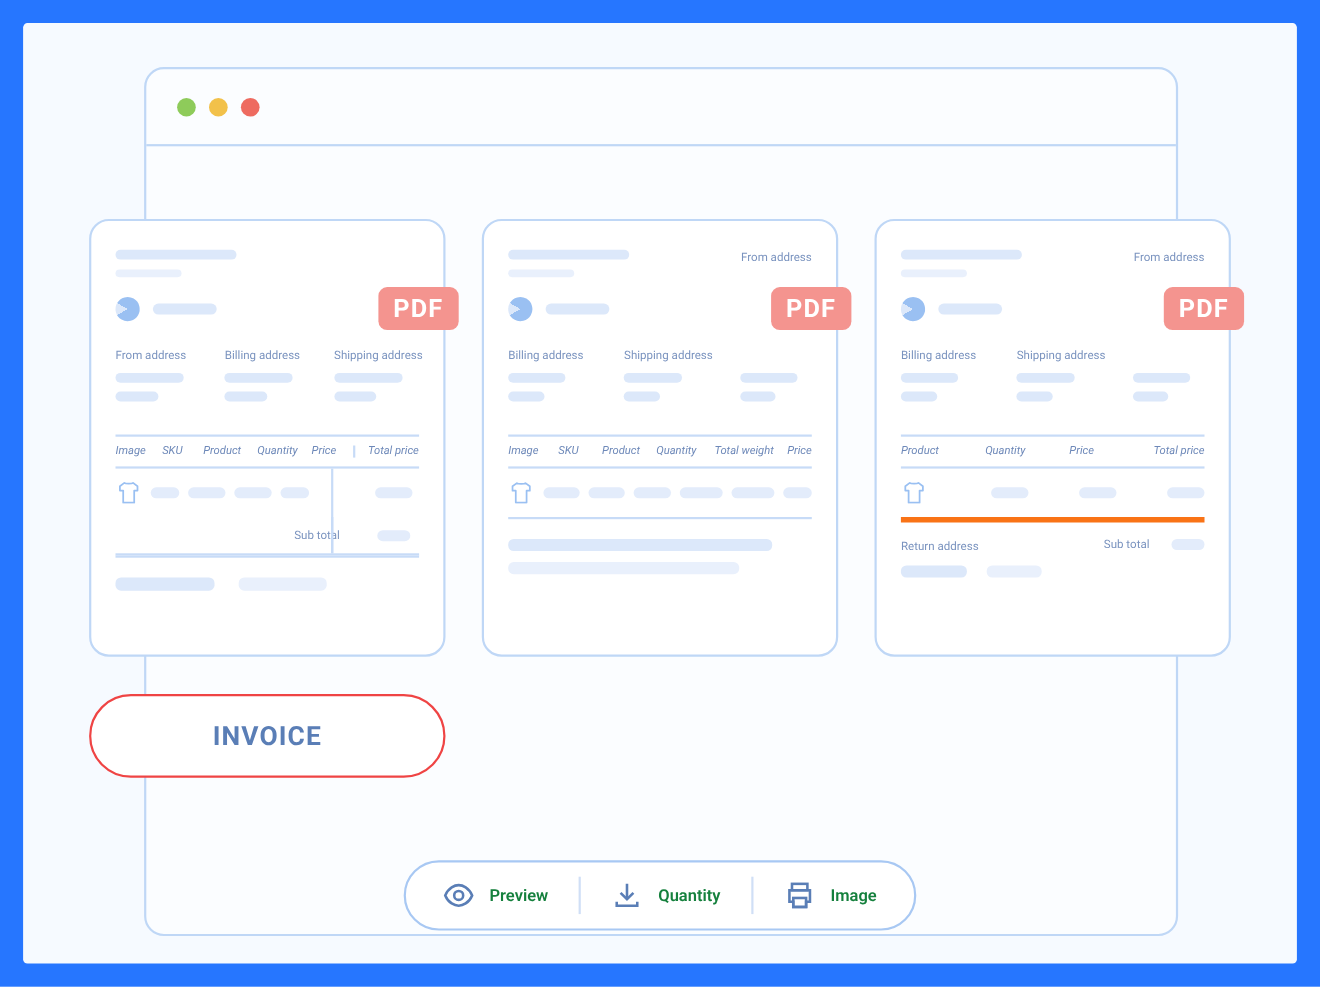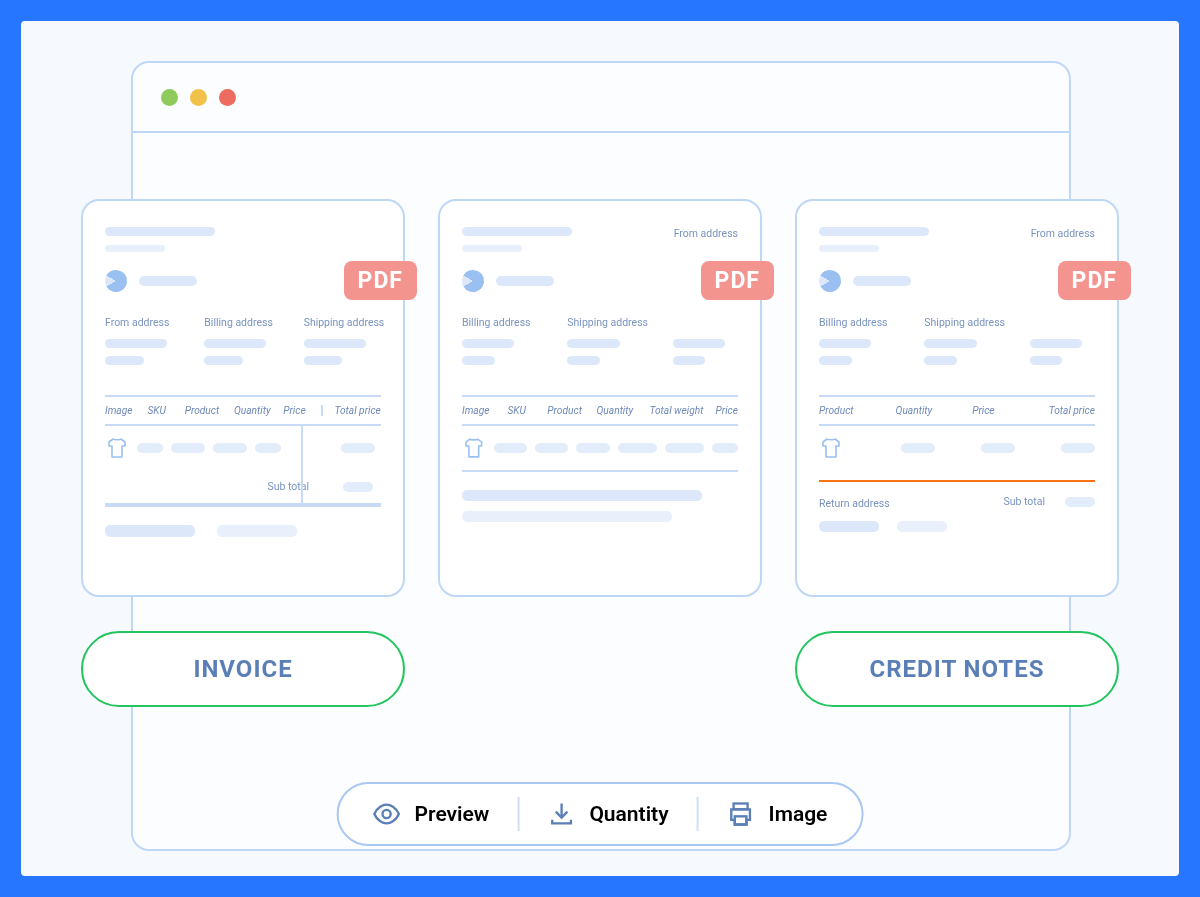--- a/index.html
+++ b/index.html
@@ -133,39 +133,39 @@
   .invoice-grid-bottom-line { height:2px; background:#C7DBF7; }
 
   .card-footer-text { margin-top: 18px; display:flex; gap:22px; }
   .card-footer-text .ph { height:12px; }
   .cf-a { width: 90px; } .cf-b { width: 80px; }
 
   .packing-footer { margin-top:18px; }
   .packing-footer .ph { height:11px; margin-bottom:10px; }
   .pf1 { width: 240px; } .pf2 { width: 210px; }
 
-  .credit-bottom { display:flex; margin-top:10px; border-top:2px solid #f97316; padding-top:10px;}
+  .credit-bottom { display:flex; border-top:5px solid #f97316; padding-top:10px;}
   .credit-bottom .colL, .credit-bottom .colR { flex:1; }
   .credit-bottom .lbl { font-size:10.5px; color:#7A93BF; }
   .credit-bottom .colR { display:flex; align-items:center; gap:20px; justify-content:flex-end;}
   .credit-bottom .colR .val { width:30px; height:10px; background:#E3ECFB; border-radius:5px;}
   .credit-extra { margin-top:10px; display:flex; gap:18px;}
   .credit-extra .ph { height:11px; }
 
   
   .pill-row {
     position: absolute;
     top: 610px;
     left: 60px;
     width: 1038px;
     display:flex; justify-content:space-between;
   }
   .pill {
     width: 324px; height: 76px;
-    border: 2px solid #22c55e;
+    border: 2px solid #ef4444;
     background: #FFFFFF;
     border-radius: 40px;
     display:flex; align-items:center; justify-content:center;
     color: #5A7EB6;
     font-weight: 700;
     font-size: 24px;
     letter-spacing: 1px;
     cursor: pointer;
   }
 
@@ -176,21 +176,21 @@
     left: 50%;
     transform: translateX(-50%);
     height: 64px;
     padding: 0 34px;
     border: 2px solid #A8C8F3;
     background: #FFF;
     border-radius: 36px;
     display:flex; align-items:center;
     gap: 28px;
   }
-  .act { display:flex; align-items:center; gap:14px; color:#000000; font-size:21px; font-weight:600; cursor:pointer; }
+  .act { display:flex; align-items:center; gap:14px; color:#15803d; font-size:15px; font-weight:600; cursor:pointer; }
   .act svg { width:28px; height:28px; stroke:#5A7EB6; }
   .sep { width:2px; height:34px; background:#D0DFF6; }
 
 </style>
 </head>
 <body>
 
 <div class="frame">
 
   <div class="browser">
@@ -380,21 +380,20 @@
           <div class="ph" style="width:60px"></div>
           <div class="ph light" style="width:50px"></div>
         </div>
       </div>
     </div>
 
   </div>
 
   <div class="pill-row">
     <div class="pill">INVOICE</div>
-    <div class="pill">CREDIT NOTES</div>
   </div>
 
   <div class="action-bar">
     <div class="act">
       <svg viewBox="0 0 24 24" fill="none" stroke-width="2">
         <path d="M1.5 12 C4 6 9 4 12 4 C15 4 20 6 22.5 12 C20 18 15 20 12 20 C9 20 4 18 1.5 12 Z"></path>
         <circle cx="12" cy="12" r="3.5"></circle>
       </svg>
       <span>Preview</span>
     </div>

